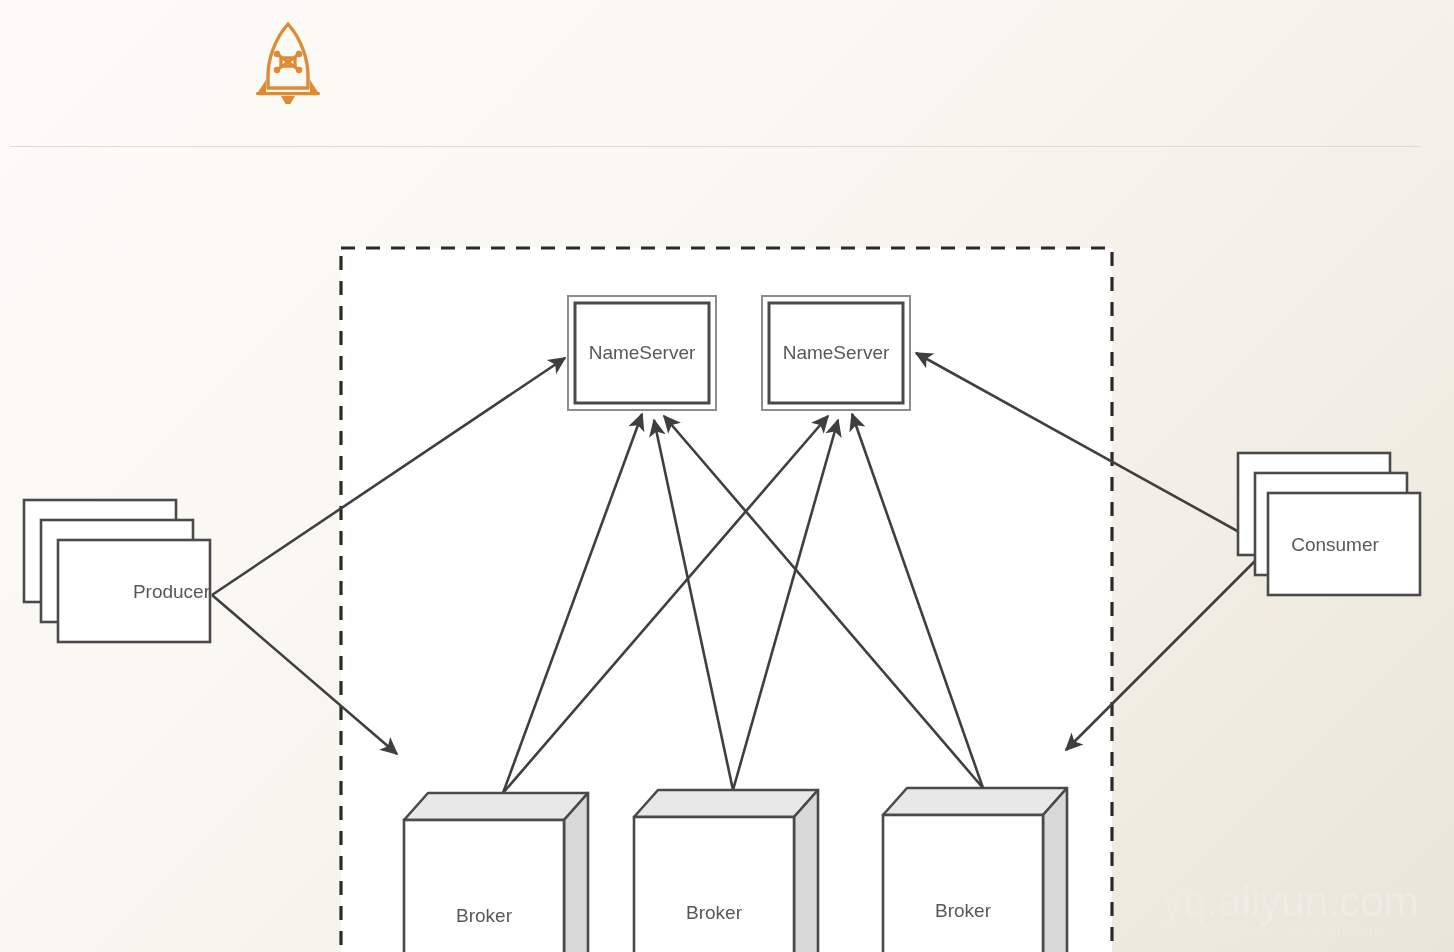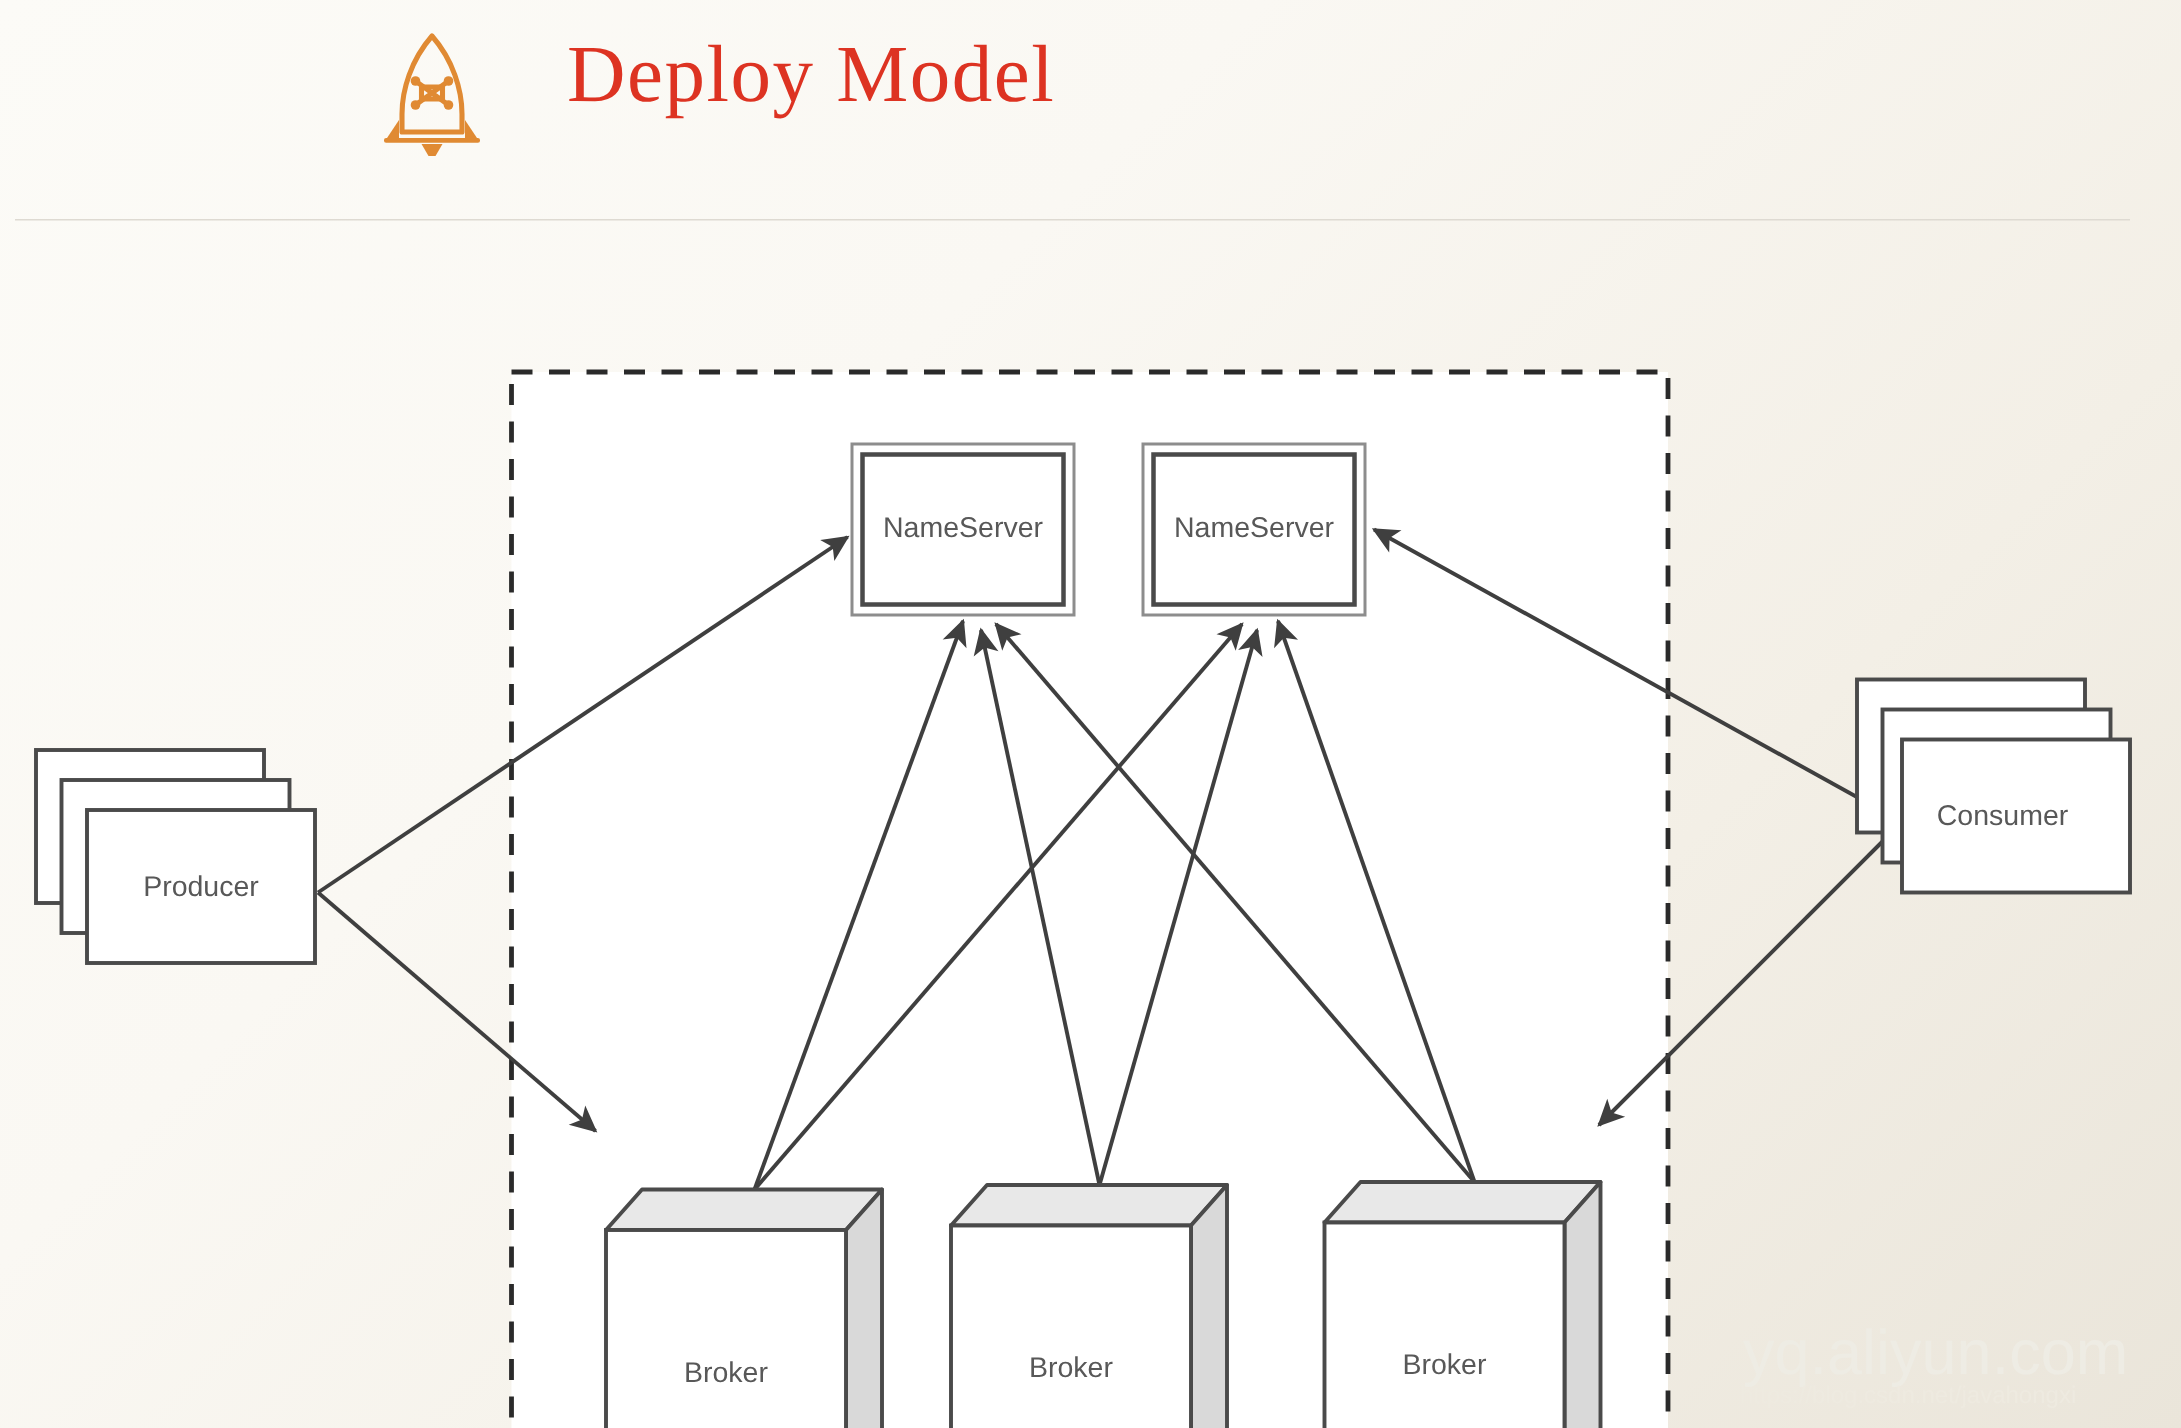--- a/index.html
+++ b/index.html
@@ -122,21 +122,20 @@
           <path d="M14 62 L6 74 L14 74 Z"></path>
           <path d="M58 62 L66 74 L58 74 Z"></path>
 
           <rect x="4" y="74" width="64" height="3.2" rx="1.4"></rect>
 
           <path d="M29 78 L43 78 L36 90 Z"></path>
         </g>
       </svg>
     </div>
 
-    <div id="deploy-title">Deploy Model</div>
 
     <div id="header-rule"></div>
   </div>
 
   <div id="diagram">
 
     <svg class="svg-layer" viewBox="0 0 1454 804" xmlns="http://www.w3.org/2000/svg">
       <defs>
         <marker id="arrowhead" viewBox="0 0 12 12" refX="10.5" refY="6" markerWidth="7.5" markerHeight="7.5" orient="auto-start-reverse">
           <path d="M0.5 0.8 L11.5 6 L0.5 11.2 L3.2 6 Z" fill="#3f3f3f"></path>
@@ -209,21 +208,21 @@
     <div class="node-label ns-label" style="left:575px; top:194px; width:134px;">NameServer</div>
 
     <div class="node-label ns-label" style="left:769px; top:194px; width:134px;">NameServer</div>
 
     <div class="node-label" style="left:404px; top:757px; width:160px;">Broker</div>
 
     <div class="node-label" style="left:634px; top:754px; width:160px;">Broker</div>
 
     <div class="node-label" style="left:883px; top:752px; width:160px;">Broker</div>
 
-    <div class="node-label" style="left:58px; top:433px; width:152px;">Producer</div>
+    <div class="node-label" style="left:58px; top:433px; width:152px;text-align:right;">Producer</div>
 
     <div class="node-label" style="left:1268px; top:386px; width:134px;">Consumer</div>
   </div>
 
   <div id="watermark-en">yq.aliyun.com</div>
   <div id="watermark-url">https://blog.csdn.net/javahongxi</div>
 
 </div>
 
 </body></html>

